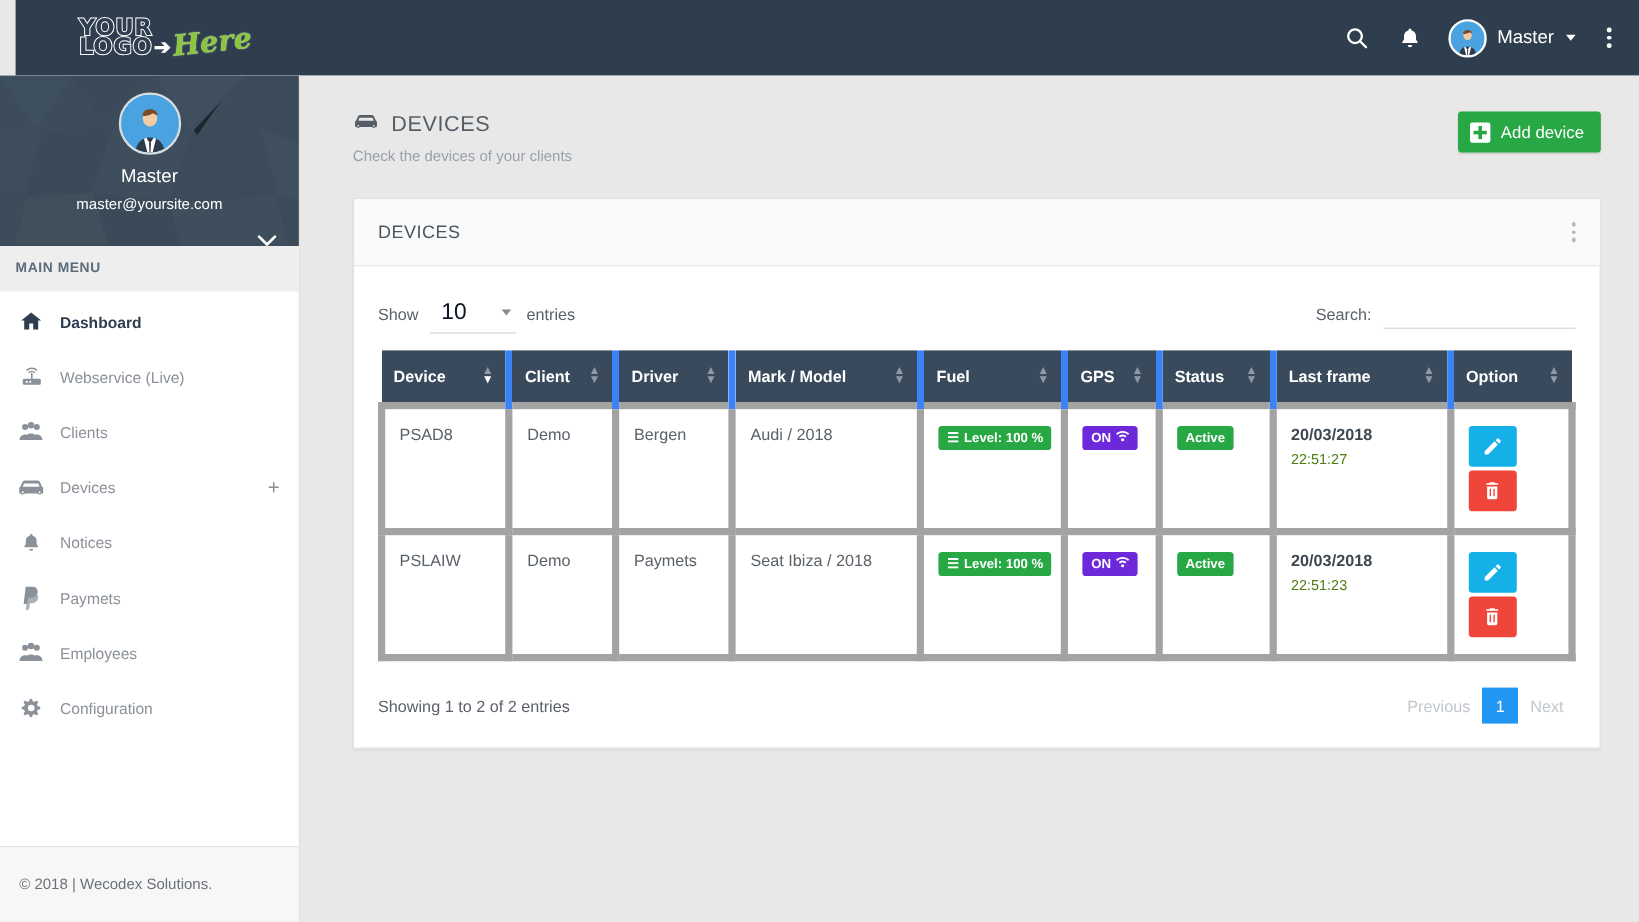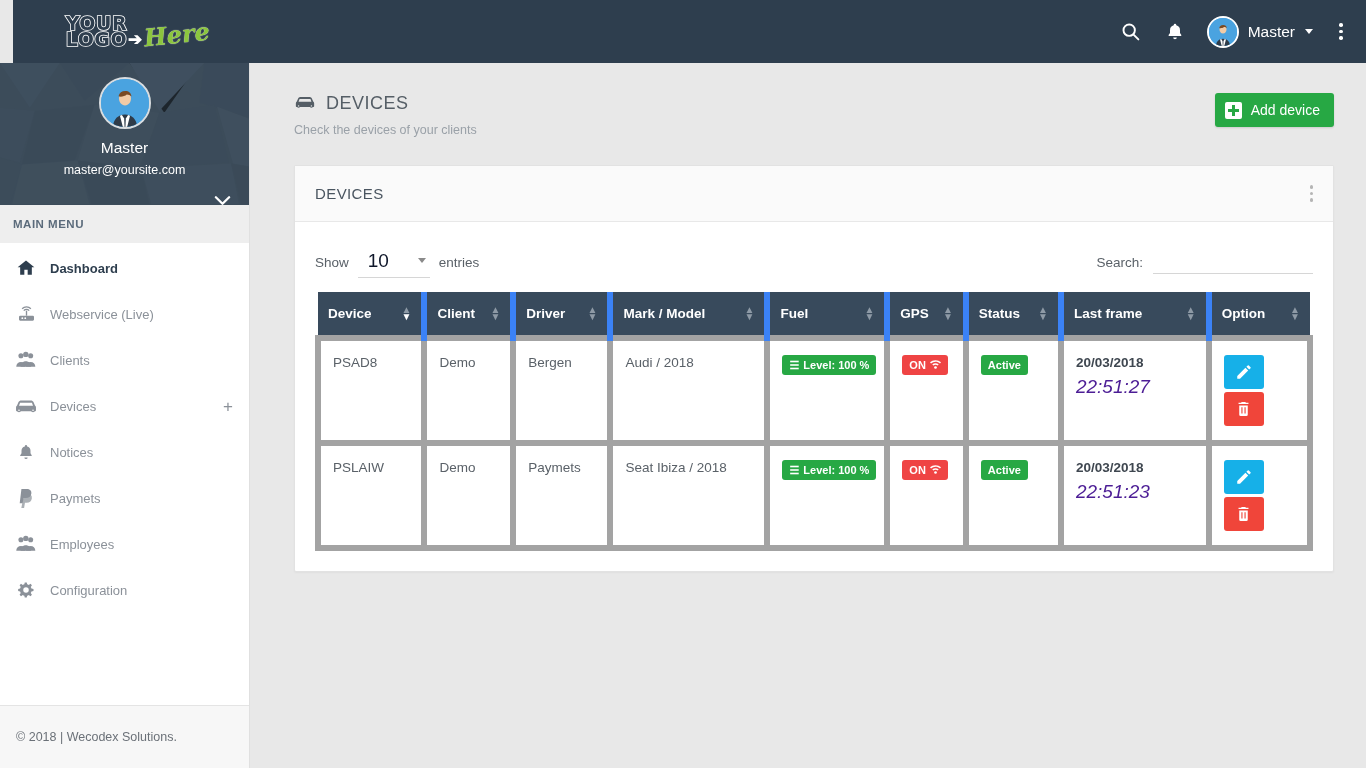--- a/index.html
+++ b/index.html
@@ -203,23 +203,23 @@
   }
   td.cell-device { color: #4a5158; }
   .badge {
     display: inline-flex; align-items: center; gap: 4px;
     border-radius: 3px; color: #ffffff;
     font-size: 11px; font-weight: bold;
     padding: 4px 7px; line-height: 1.1;
     white-space: nowrap;
   }
   .badge.green { background: #27a844; }
-  .badge.blue  { background: #ef4444; }
+  .badge.blue  { background: #6d28d9; }
   .lf-date { font-weight: bold; color: #3f4750; font-size: 13.5px; }
-  .lf-time { color: #4c1d95; font-size: 19px; margin-top: 6px; font-style: italic; }
+  .lf-time { color: #4d7c0f; font-size: 12px; margin-top: 6px; }
   .act-wrap { display: flex; flex-direction: column; gap: 3px; align-items: flex-start; }
   .act-btn {
     width: 40px; height: 34px; border: none; border-radius: 3px;
     display: flex; align-items: center; justify-content: center;
     cursor: pointer;
   }
   .act-btn.edit { background: #16b0e8; }
   .act-btn.del  { background: #f0453a; }
 
   .dt-footer { display: flex; align-items: center; justify-content: space-between; margin-top: 22px; }
@@ -690,18 +690,26 @@
                       <path d="M15.5 3l-1-1h-5l-1 1H5v2h14V3z"></path>
                     </svg>
                   </button>
                 </div>
               </td>
             </tr>
 
           </tbody>
         </table>
 
+        <div class="dt-footer">
+          <span class="dt-info">Showing 1 to 2 of 2 entries</span>
+          <div class="dt-pag">
+            <span class="pg dis">Previous</span>
+            <span class="pg cur">1</span>
+            <span class="pg dis">Next</span>
+          </div>
+        </div>
 
       </div>
     </div>
 
   </div>
 </div>
 
 </body></html>

